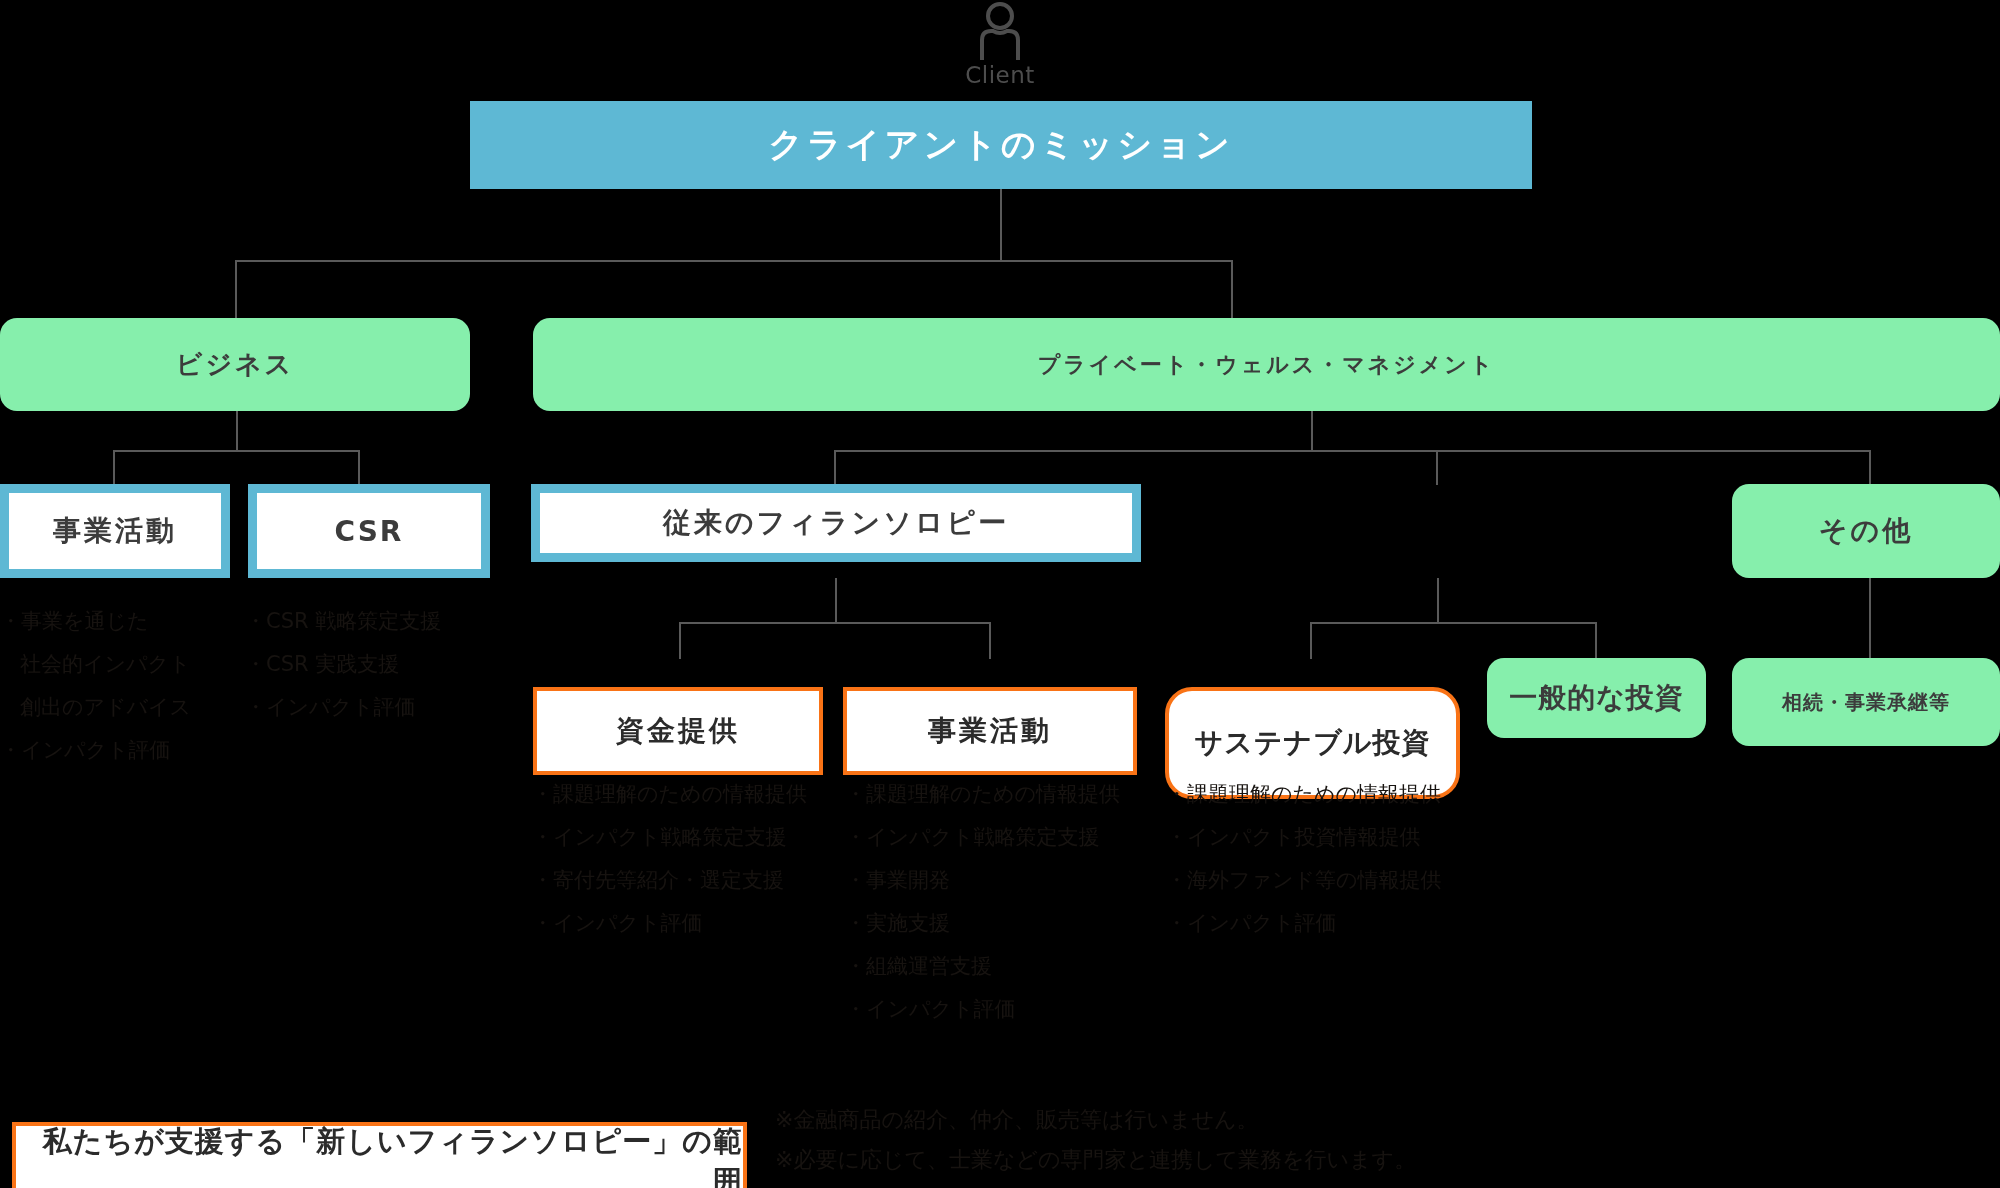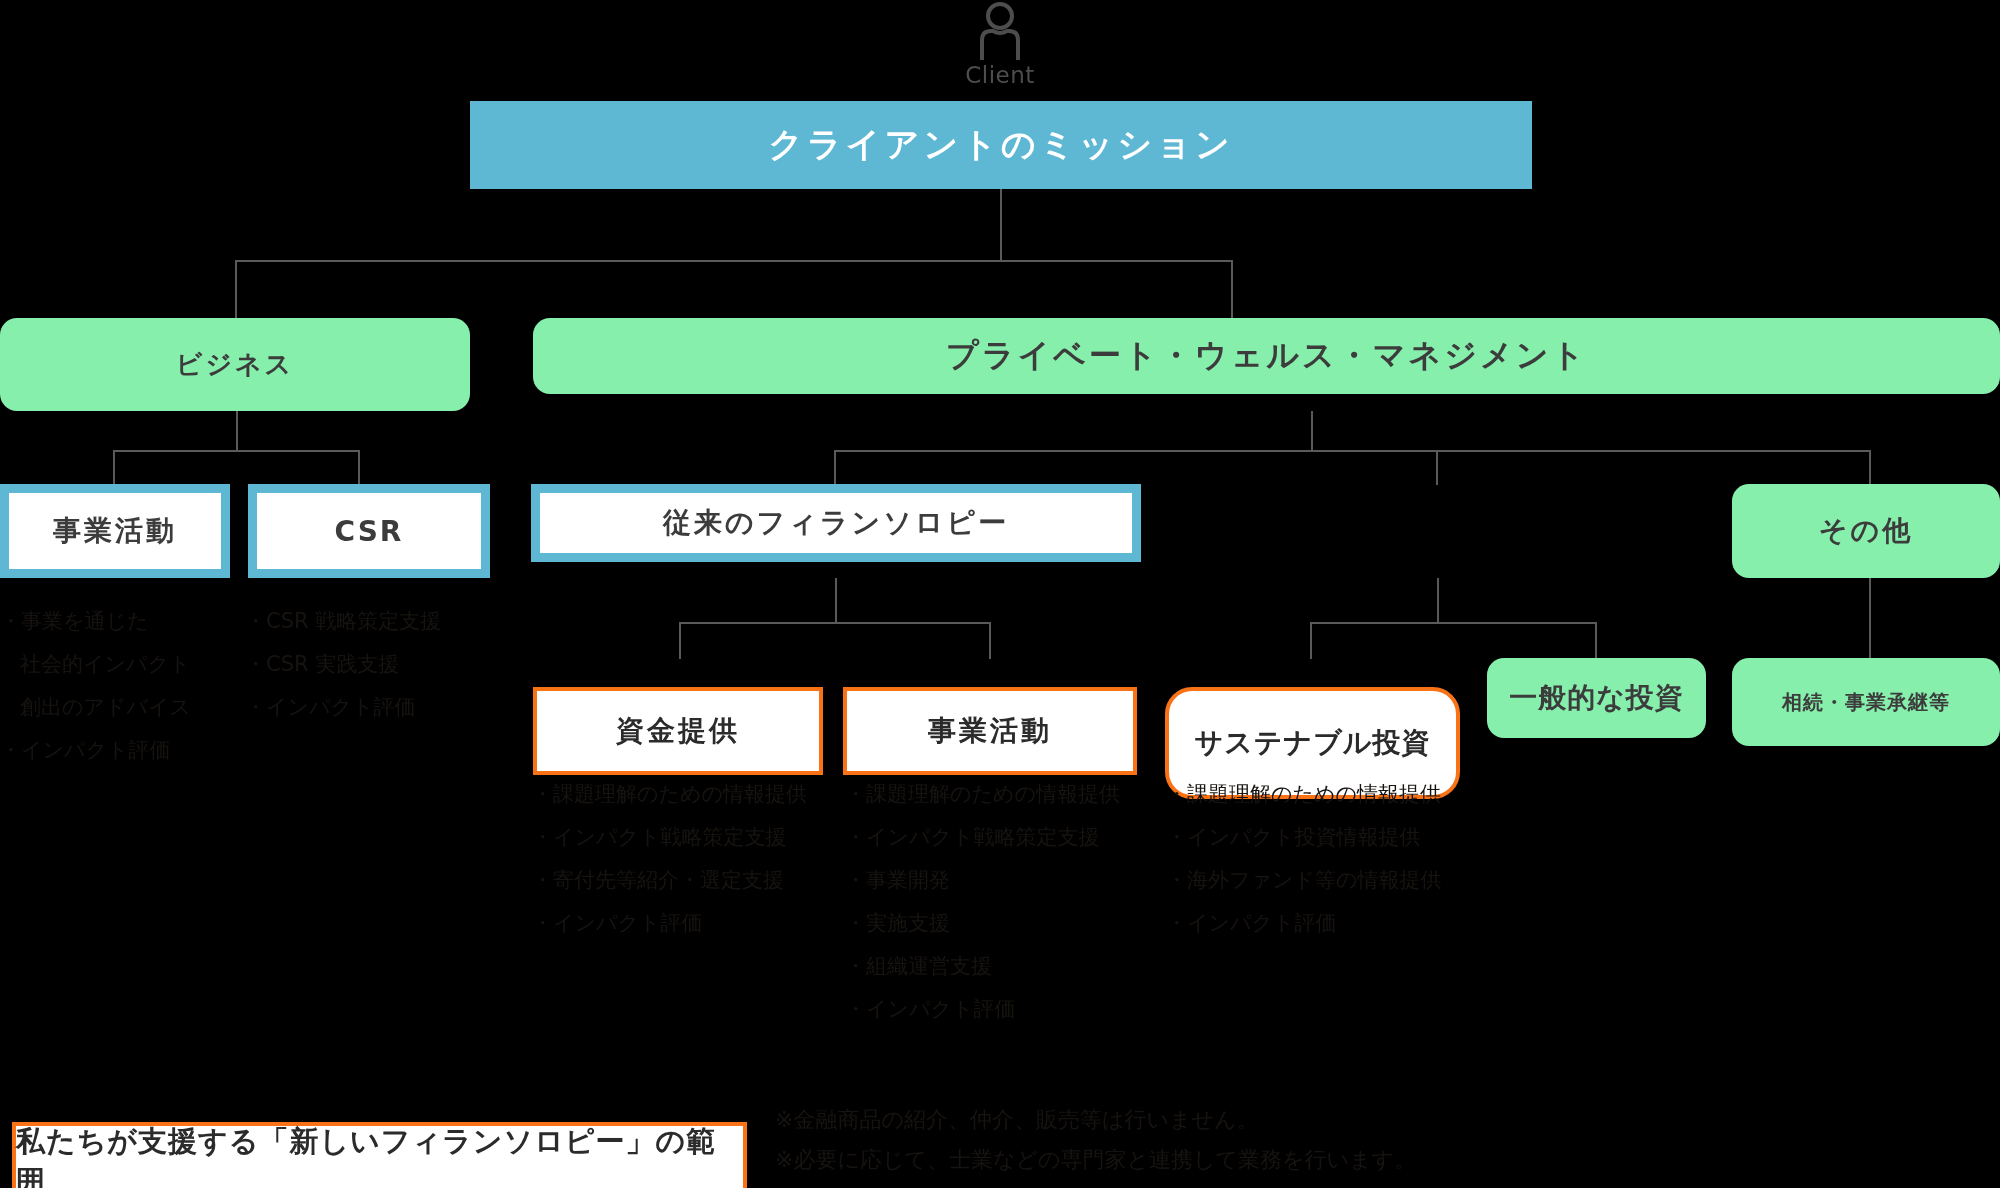--- a/index.html
+++ b/index.html
@@ -11,21 +11,21 @@
 
   
   .line{position:absolute;background:#5a5a5a;}
   .client-label{
     position:absolute;color:#4d4d4d;font-size:23px;letter-spacing:.5px;
     text-align:center;font-family:"DejaVu Sans","Liberation Sans",sans-serif;
   }
 
   
   .box{position:absolute;box-sizing:border-box;display:flex;align-items:center;
-       justify-content:center;text-align:left;}
+       justify-content:center;text-align:right;}
   .box-teal{background:#5eb8d4;color:#ffffff;font-weight:bold;}
   .box-gray{background:#86efac;color:#3c3c3c;font-weight:bold;border-radius:17px;}
   .box-white{background:#ffffff;color:#3c3c3c;font-weight:bold;
              border:9px solid #5eb8d4;}
   .box-white-thin{background:#ffffff;color:#2b2b2b;font-weight:bold;
              border:4px solid #f97316;margin-top:29px;}
 
   .bullets{position:absolute;color:#171310;font-size:21px;line-height:43px;
            white-space:nowrap;}
   .bullets div{white-space:nowrap;}
@@ -49,21 +49,21 @@
   </div>
 
   <div class="line" style="left:1000px;top:189px;width:2px;height:72px;"></div>
   <div class="line" style="left:235px;top:260px;width:998px;height:2px;"></div>
   <div class="line" style="left:235px;top:260px;width:2px;height:58px;"></div>
   <div class="line" style="left:1231px;top:260px;width:2px;height:58px;"></div>
 
   <div class="box box-gray" style="left:0px;top:318px;width:470px;height:93px;font-size:26px;letter-spacing:3px;">
     <span>ビジネス</span>
   </div>
-  <div class="box box-gray" style="left:533px;top:318px;width:1467px;height:76px;font-size:32px;letter-spacing:3px;">
+  <div class="box box-gray" style="left:533px;top:318px;width:1467px;height:93px;font-size:22px;letter-spacing:3px;">
     <span>プライベート・ウェルス・マネジメント</span>
   </div>
 
   <div class="line" style="left:236px;top:411px;width:2px;height:40px;"></div>
   <div class="line" style="left:113px;top:450px;width:247px;height:2px;"></div>
   <div class="line" style="left:113px;top:450px;width:2px;height:35px;"></div>
   <div class="line" style="left:358px;top:450px;width:2px;height:35px;"></div>
 
   <div class="line" style="left:1311px;top:411px;width:2px;height:40px;"></div>
   <div class="line" style="left:834px;top:450px;width:1037px;height:2px;"></div>

